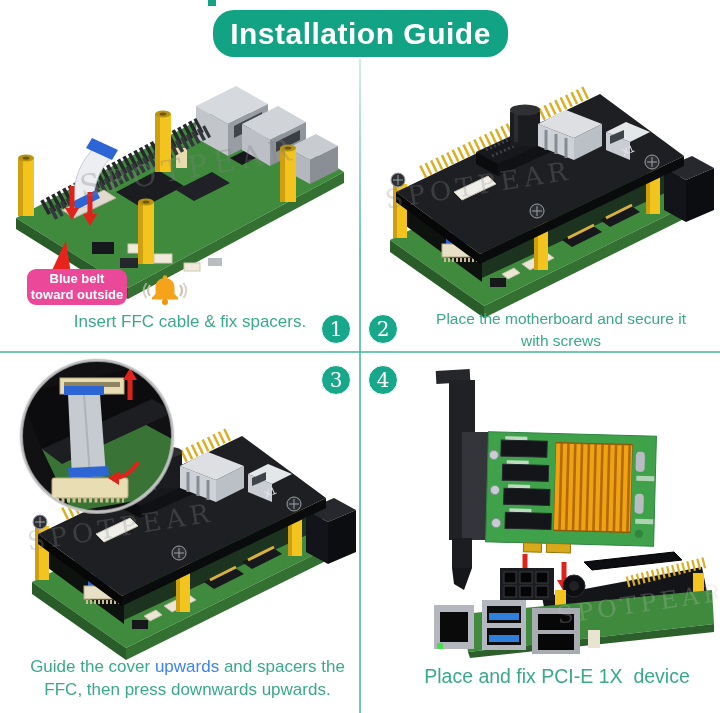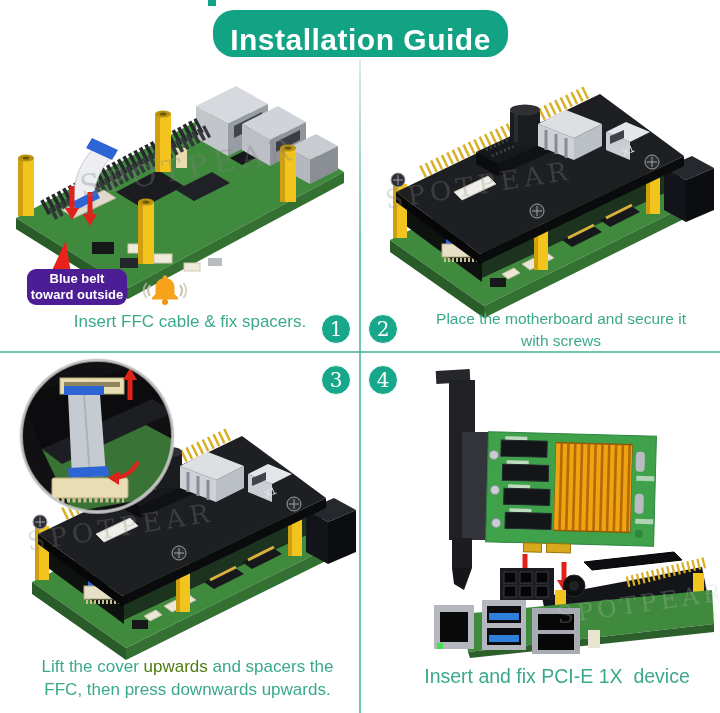--- a/index.html
+++ b/index.html
@@ -4,21 +4,21 @@
 <style>
   html,body{margin:0;padding:0;background:#fff;}
   #stage{
     position:relative;width:720px;height:713px;background:#ffffff;
     font-family:"Liberation Sans",sans-serif;overflow:hidden;
   }
   
   .banner{
     position:absolute;left:213px;top:10px;width:295px;height:47px;
     background:#12a284;border-radius:21px;color:#fff;
-    display:flex;align-items:flex-end;justify-content:center;
+    display:flex;align-items:center;justify-content:center;
     font-size:30px;font-weight:600;letter-spacing:.5px;
   }
   .artifact{position:absolute;left:208px;top:0;width:8px;height:6px;background:#12a284;}
   
   .divider-v{position:absolute;left:359px;top:59px;width:2px;height:654px;
     background:linear-gradient(to bottom,rgba(77,185,158,.25),rgba(77,185,158,.8) 30%,rgba(77,185,158,.8));}
   .divider-h{position:absolute;left:0;top:351px;width:720px;height:2px;background:rgba(77,185,158,.8);}
   
   .badge{
     position:absolute;width:30px;height:30px;border-radius:50%;
@@ -27,25 +27,25 @@
     box-sizing:border-box;border:1.5px solid #fff;
   }
   .b1{left:321px;top:314px}.b2{left:368px;top:314px}
   .b3{left:321px;top:365px}.b4{left:368px;top:365px}
   
   .caption{position:absolute;color:#3aa98b;text-align:center;z-index:5;}
   .cap1{left:30px;top:312px;width:320px;font-size:17px;}
   .cap2{left:402px;top:308px;width:318px;font-size:15.5px;line-height:22px;}
   .cap3{left:15px;top:655px;width:345px;font-size:17px;line-height:23px;}
   .cap4{left:398px;top:665px;width:318px;font-size:19.5px;white-space:pre-wrap;}
-  .red-word{color:#4d7c0f;}
+  .red-word{color:#3b82f6;}
   
   .callout{
     position:absolute;left:27px;top:269px;width:100px;height:36px;z-index:5;
-    background:#4c1d95;border-radius:9px;color:#fff;font-weight:bold;
+    background:#ec4899;border-radius:9px;color:#fff;font-weight:bold;
     font-size:13px;line-height:16px;text-align:center;padding-top:2px;box-sizing:border-box;
   }
   .callout-tail{
     position:absolute;left:56px;top:241px;width:0;height:0;z-index:4;
     border-left:6px solid transparent;border-right:13px solid transparent;
     border-bottom:31px solid #e9231c;transform:rotate(14deg);
   }
   .qsvg{position:absolute;z-index:1;}
   #q1-svg{left:0;top:62px;}
   #q2-svg{left:362px;top:72px;}
@@ -400,18 +400,18 @@
   <div class="badge b2">2</div>
   <div class="badge b3">3</div>
   <div class="badge b4">4</div>
 
   <div class="caption cap1">Insert FFC cable &amp; fix spacers.</div>
   <div class="caption cap2">
     <span>Place the motherboard and secure it</span><br>
     <span>with screws</span>
   </div>
   <div class="caption cap3">
-    <span>Lift the cover </span><span class="red-word">upwards</span><span> and spacers the</span><br>
+    <span>Guide the cover </span><span class="red-word">upwards</span><span> and spacers the</span><br>
     <span>FFC, then press downwards upwards.</span>
   </div>
-  <div class="caption cap4">Insert and fix PCI-E 1X  device</div>
+  <div class="caption cap4">Place and fix PCI-E 1X  device</div>
 
 </div>
 
 </body></html>

